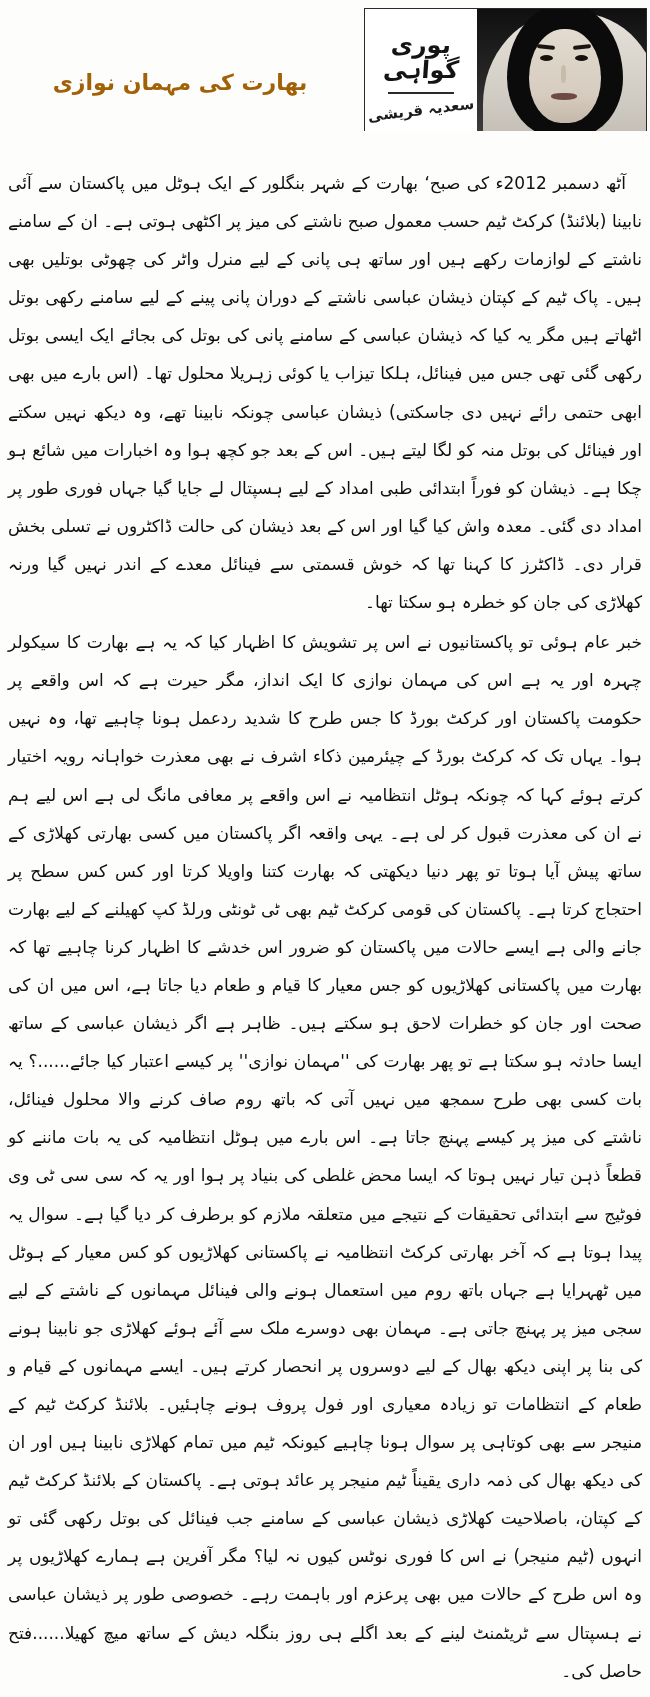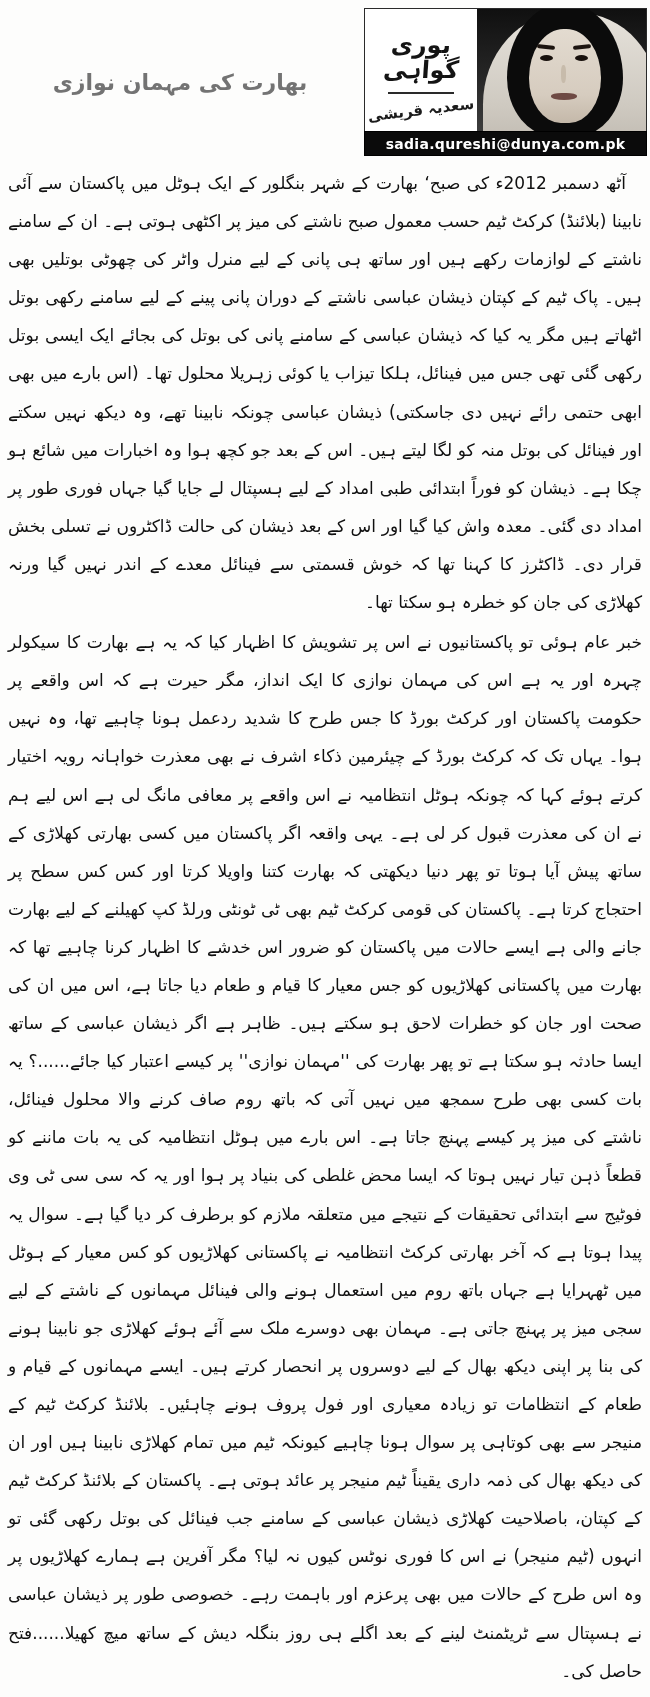--- a/index.html
+++ b/index.html
@@ -8,21 +8,21 @@
     font-family: "DejaVu Sans", sans-serif; color: #141414;
     -webkit-font-smoothing: antialiased;
   }
   .page { width: 650px; height: 1697px; position: relative; overflow: hidden; background: #fdfdfc; }
 
   
   .header { position: relative; height: 162px; }
   .article-title {
     position: absolute; top: 70px; left: 30px; width: 300px;
     margin: 0; text-align: center; direction: rtl;
-    font-size: 22px; font-weight: bold; color: #737373;
+    font-size: 22px; font-weight: bold; color: #a16207;
     letter-spacing: 0.5px;
   }
   .author-card {
     position: absolute; top: 8px; right: 3px; width: 283px;
     background: #ffffff;
   }
   .card-top {
     display: flex; height: 122px;
     border: 1px solid #2a2a2a; border-bottom: none; background: #fff;
   }
@@ -95,23 +95,20 @@
           <div class="hair"></div>
           <div class="face"></div>
           <div class="brow left"></div>
           <div class="brow right"></div>
           <div class="eye left"></div>
           <div class="eye right"></div>
           <div class="nose"></div>
           <div class="lips"></div>
         </div>
       </div>
-      <div class="email-bar">
-        <span class="email-text">sadia.qureshi@dunya.com.pk</span>
-      </div>
     </div>
 
   </div>
 
   <div class="body-text">
     <p class="first">آٹھ دسمبر 2012ء کی صبح‘ بھارت کے شہر بنگلور کے ایک ہوٹل میں پاکستان سے آئی نابینا (بلائنڈ) کرکٹ ٹیم حسب معمول صبح ناشتے کی میز پر اکٹھی ہوتی ہے۔ ان کے سامنے ناشتے کے لوازمات رکھے ہیں اور ساتھ ہی پانی کے لیے منرل واٹر کی چھوٹی بوتلیں بھی ہیں۔ پاک ٹیم کے کپتان ذیشان عباسی ناشتے کے دوران پانی پینے کے لیے سامنے رکھی بوتل اٹھاتے ہیں مگر یہ کیا کہ ذیشان عباسی کے سامنے پانی کی بوتل کی بجائے ایک ایسی بوتل رکھی گئی تھی جس میں فینائل، ہلکا تیزاب یا کوئی زہریلا محلول تھا۔ (اس بارے میں بھی ابھی حتمی رائے نہیں دی جاسکتی) ذیشان عباسی چونکہ نابینا تھے، وہ دیکھ نہیں سکتے اور فینائل کی بوتل منہ کو لگا لیتے ہیں۔ اس کے بعد جو کچھ ہوا وہ اخبارات میں شائع ہو چکا ہے۔ ذیشان کو فوراً ابتدائی طبی امداد کے لیے ہسپتال لے جایا گیا جہاں فوری طور پر امداد دی گئی۔ معدہ واش کیا گیا اور اس کے بعد ذیشان کی حالت ڈاکٹروں نے تسلی بخش قرار دی۔ ڈاکٹرز کا کہنا تھا کہ خوش قسمتی سے فینائل معدے کے اندر نہیں گیا ورنہ کھلاڑی کی جان کو خطرہ ہو سکتا تھا۔</p>
     <p>خبر عام ہوئی تو پاکستانیوں نے اس پر تشویش کا اظہار کیا کہ یہ ہے بھارت کا سیکولر چہرہ اور یہ ہے اس کی مہمان نوازی کا ایک انداز، مگر حیرت ہے کہ اس واقعے پر حکومت پاکستان اور کرکٹ بورڈ کا جس طرح کا شدید ردعمل ہونا چاہیے تھا، وہ نہیں ہوا۔ یہاں تک کہ کرکٹ بورڈ کے چیئرمین ذکاء اشرف نے بھی معذرت خواہانہ رویہ اختیار کرتے ہوئے کہا کہ چونکہ ہوٹل انتظامیہ نے اس واقعے پر معافی مانگ لی ہے اس لیے ہم نے ان کی معذرت قبول کر لی ہے۔ یہی واقعہ اگر پاکستان میں کسی بھارتی کھلاڑی کے ساتھ پیش آیا ہوتا تو پھر دنیا دیکھتی کہ بھارت کتنا واویلا کرتا اور کس کس سطح پر احتجاج کرتا ہے۔ پاکستان کی قومی کرکٹ ٹیم بھی ٹی ٹونٹی ورلڈ کپ کھیلنے کے لیے بھارت جانے والی ہے ایسے حالات میں پاکستان کو ضرور اس خدشے کا اظہار کرنا چاہیے تھا کہ بھارت میں پاکستانی کھلاڑیوں کو جس معیار کا قیام و طعام دیا جاتا ہے، اس میں ان کی صحت اور جان کو خطرات لاحق ہو سکتے ہیں۔ ظاہر ہے اگر ذیشان عباسی کے ساتھ ایسا حادثہ ہو سکتا ہے تو پھر بھارت کی ''مہمان نوازی'' پر کیسے اعتبار کیا جائے......؟ یہ بات کسی بھی طرح سمجھ میں نہیں آتی کہ باتھ روم صاف کرنے والا محلول فینائل، ناشتے کی میز پر کیسے پہنچ جاتا ہے۔ اس بارے میں ہوٹل انتظامیہ کی یہ بات ماننے کو قطعاً ذہن تیار نہیں ہوتا کہ ایسا محض غلطی کی بنیاد پر ہوا اور یہ کہ سی سی ٹی وی فوٹیج سے ابتدائی تحقیقات کے نتیجے میں متعلقہ ملازم کو برطرف کر دیا گیا ہے۔ سوال یہ پیدا ہوتا ہے کہ آخر بھارتی کرکٹ انتظامیہ نے پاکستانی کھلاڑیوں کو کس معیار کے ہوٹل میں ٹھہرایا ہے جہاں باتھ روم میں استعمال ہونے والی فینائل مہمانوں کے ناشتے کے لیے سجی میز پر پہنچ جاتی ہے۔ مہمان بھی دوسرے ملک سے آئے ہوئے کھلاڑی جو نابینا ہونے کی بنا پر اپنی دیکھ بھال کے لیے دوسروں پر انحصار کرتے ہیں۔ ایسے مہمانوں کے قیام و طعام کے انتظامات تو زیادہ معیاری اور فول پروف ہونے چاہئیں۔ بلائنڈ کرکٹ ٹیم کے منیجر سے بھی کوتاہی پر سوال ہونا چاہیے کیونکہ ٹیم میں تمام کھلاڑی نابینا ہیں اور ان کی دیکھ بھال کی ذمہ داری یقیناً ٹیم منیجر پر عائد ہوتی ہے۔ پاکستان کے بلائنڈ کرکٹ ٹیم کے کپتان، باصلاحیت کھلاڑی ذیشان عباسی کے سامنے جب فینائل کی بوتل رکھی گئی تو انہوں (ٹیم منیجر) نے اس کا فوری نوٹس کیوں نہ لیا؟ مگر آفرین ہے ہمارے کھلاڑیوں پر وہ اس طرح کے حالات میں بھی پرعزم اور باہمت رہے۔ خصوصی طور پر ذیشان عباسی نے ہسپتال سے ٹریٹمنٹ لینے کے بعد اگلے ہی روز بنگلہ دیش کے ساتھ میچ کھیلا......فتح حاصل کی۔</p>
     <p>پاکستان کی بلائنڈ کرکٹ ٹیم دنیا کی بہترین ٹیم ہے اور حالیہ ٹی ٹونٹی ورلڈ کپ میں اب تک ناقابل شکست رہی ہے۔ اس ٹورنامنٹ میں پاکستان کے علاوہ بھارت، سری لنکا، آسٹریلیا، بنگلہ دیش، ویسٹ انڈیز اور انگلینڈ کی ٹیموں نے حصہ لیا۔ یہ بات قابل غور ہے کہ جمعہ 7 دسمبر کو پاکستان اور بھارت کے درمیان میچ ہوا۔ بھارت نے پہلے بیٹنگ کرکے 250 رنز بنائے۔ پاکستان ٹیم نے صرف 19 ویں اوور میں 2 کھلاڑیوں کے نقصان پر یہ ٹارگٹ حاصل کر لیا۔ اس شاندار فتح کے اگلے روز ٹیم کے کپتان ذیشان عباسی کو ناشتے میں فینائل پلانے کی سازش کی جاتی ہے۔ واقعات کی ترتیب دیکھیں تو ہندو ذہنیت کھل کر سامنے آ جاتی ہے کہ پاکستان سے شکست کے رنج میں پاکستانی کھلاڑیوں کو نقصان پہنچانے کی کوشش کی گئی۔ اس لیے یہ واقعہ اتنی معمولی نوعیت کا ہرگز نہیں تھا۔</p>
 
   </div>

